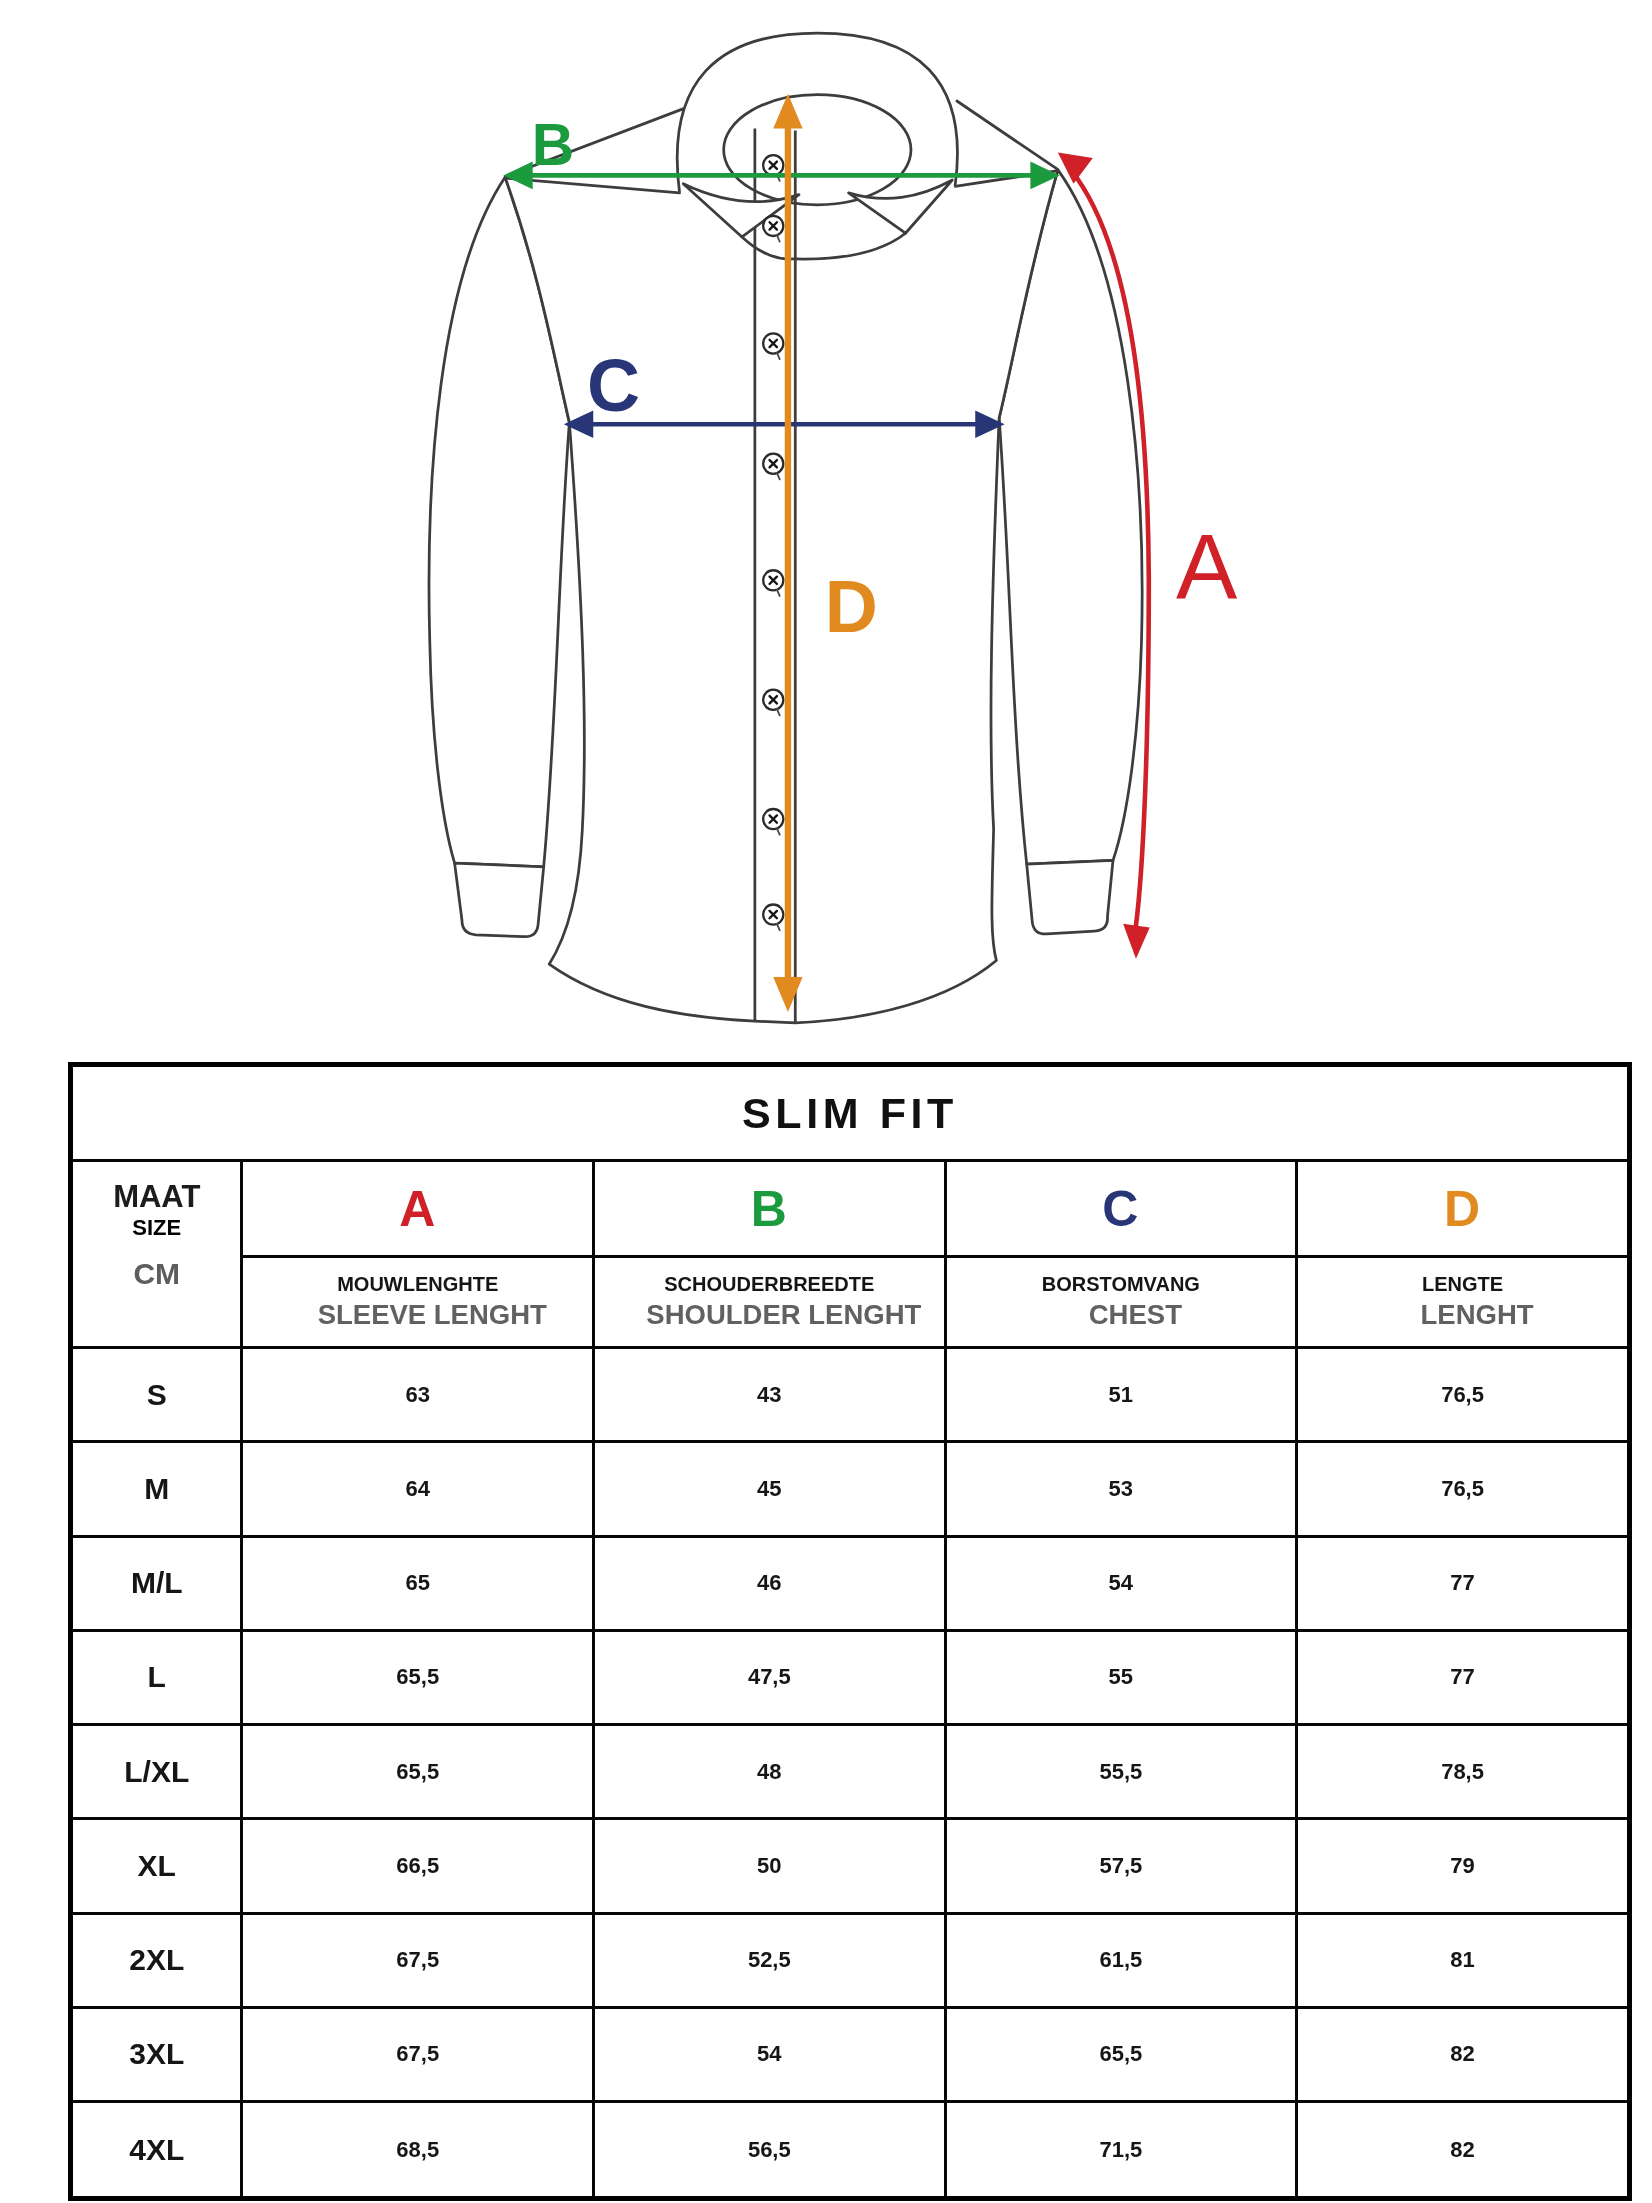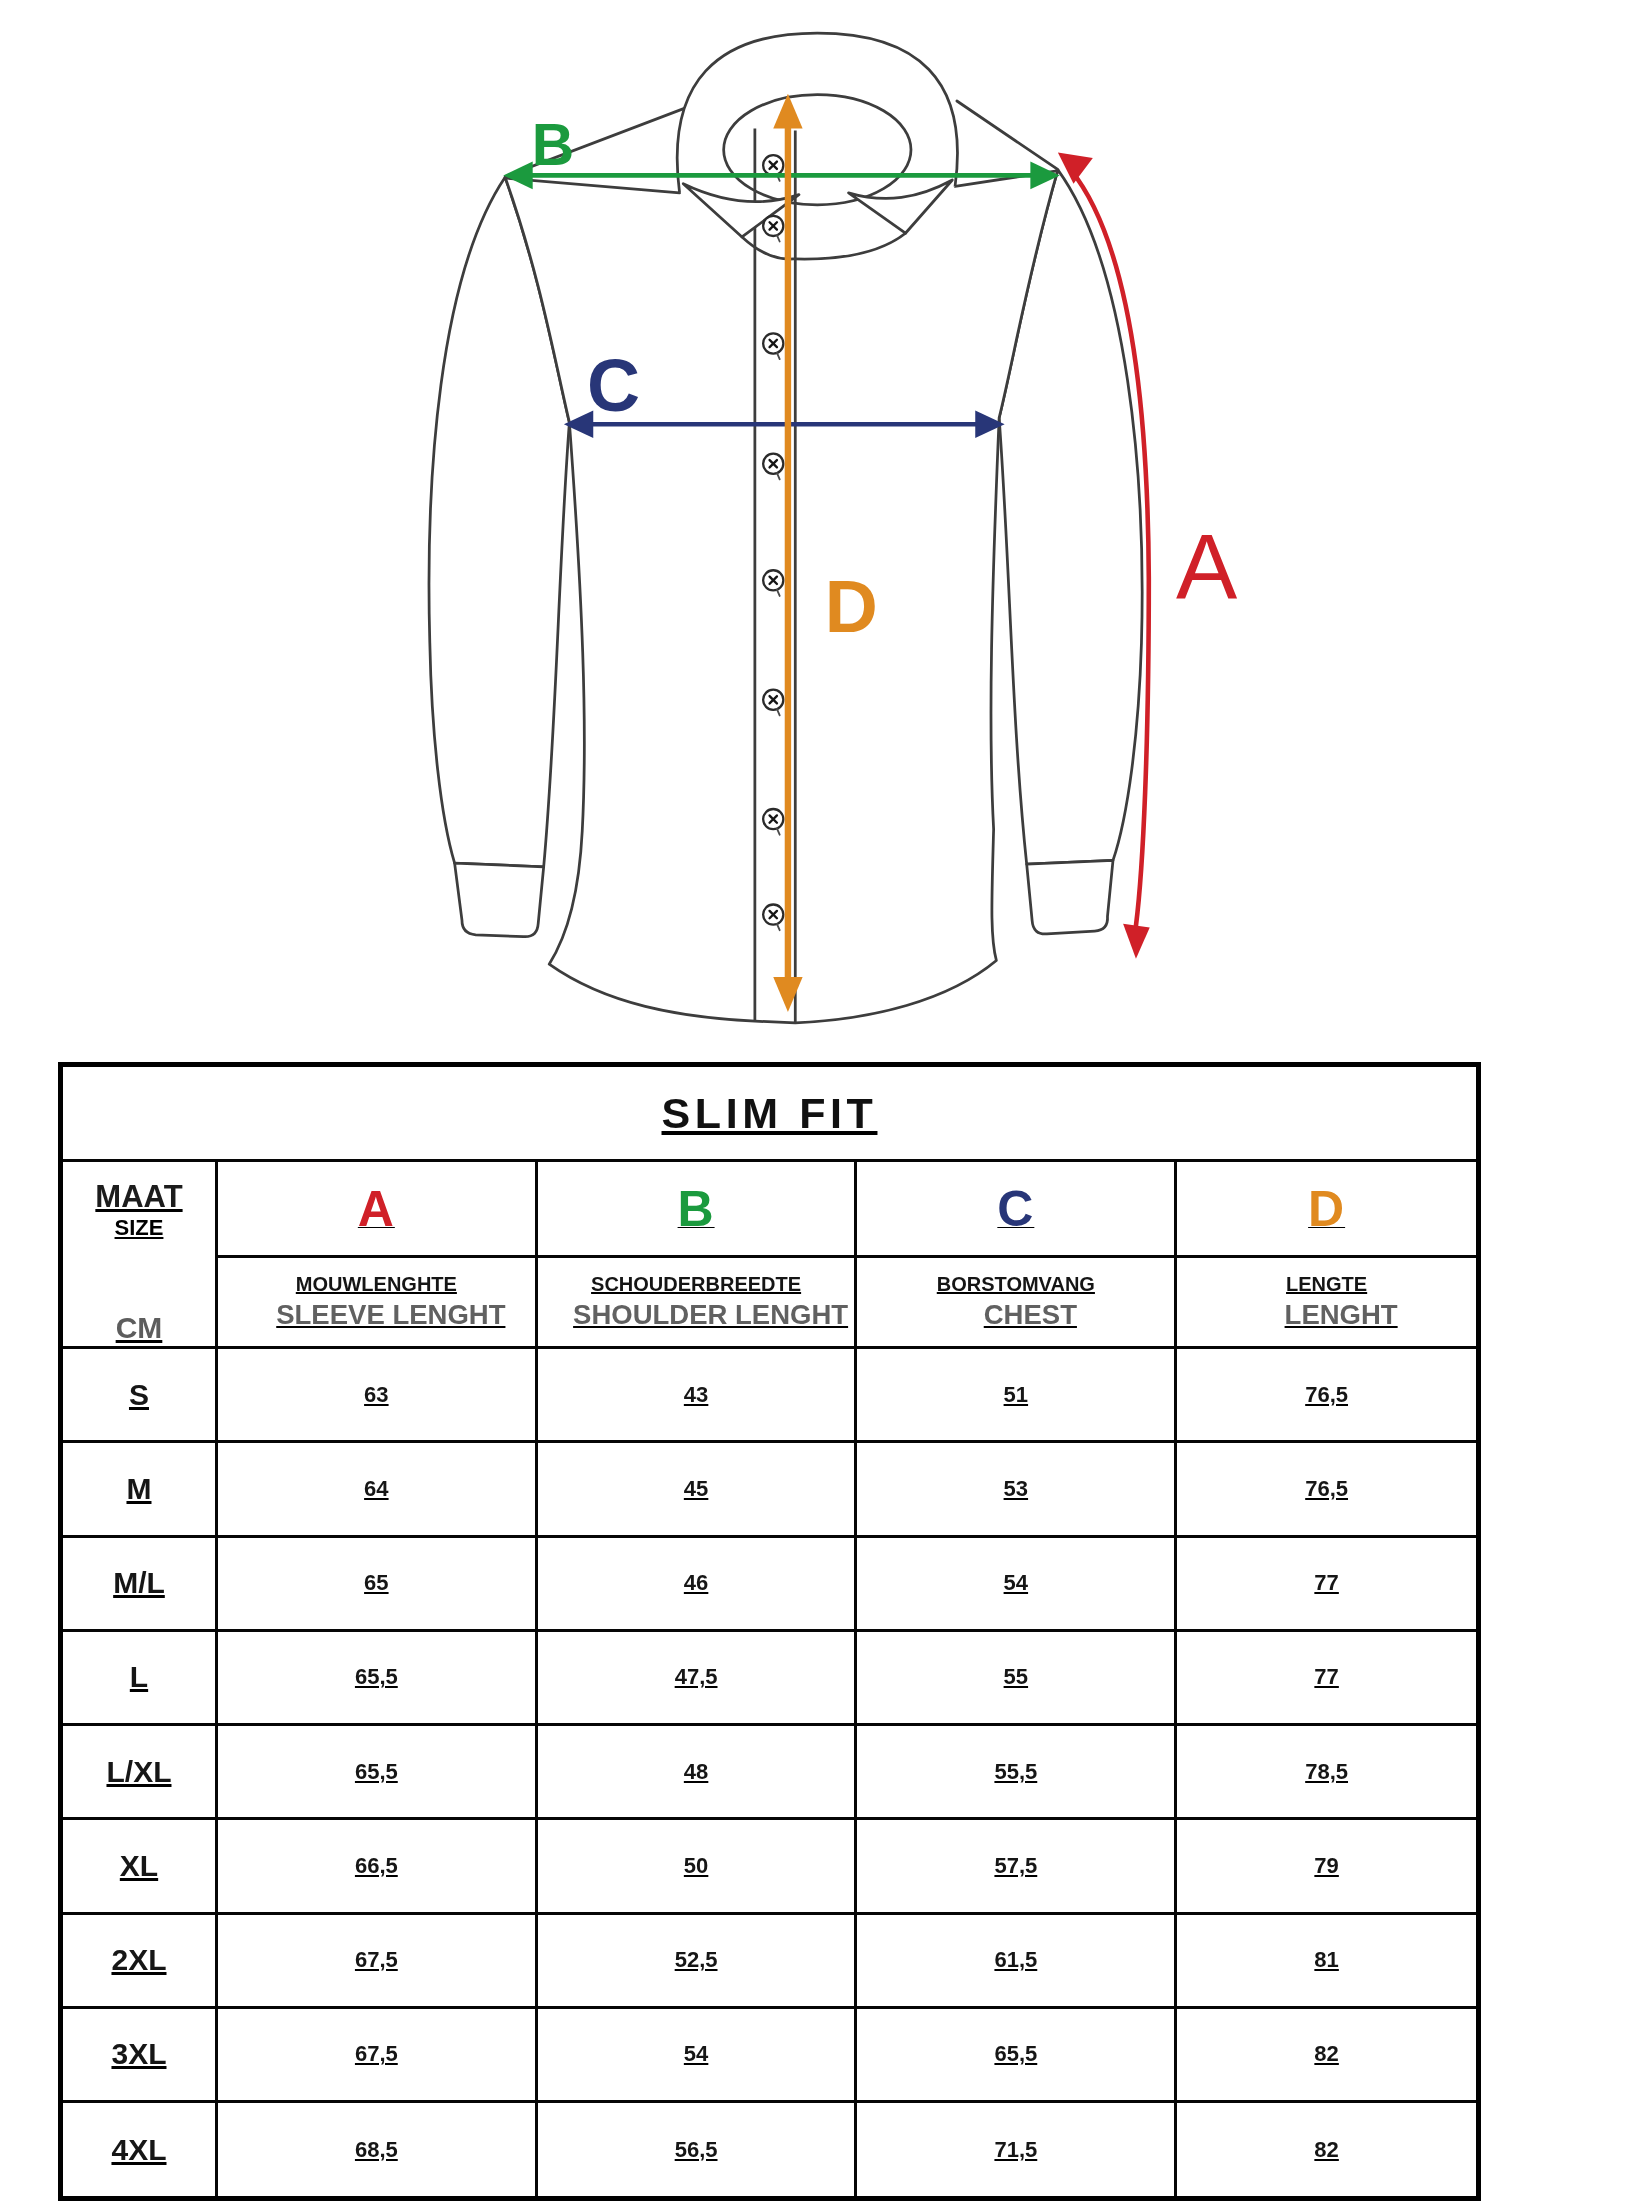--- a/index.html
+++ b/index.html
@@ -15,30 +15,29 @@
     position: absolute;
     left: 0; top: 0;
     width: 1653px;
     height: 1056px;
   }
   .diagram-wrap svg { display: block; }
 
   
   table.size-table {
     position: absolute;
-    left: 58px;
+    left: 68px;
     top: 1062px;
-    width: 1423px;
+    width: 1564px;
     height: 1139px;
     border-collapse: collapse;
     table-layout: fixed;
     background: #ffffff;
     border: 5.5px solid #000000;
     text-align: center;
-    text-decoration: underline;
   }
   table.size-table th, table.size-table td {
     border: 3.7px solid #060606;
     padding: 0;
     vertical-align: middle;
   }
   tr.title-row th {
     height: 92px;
     font-size: 43px;
     font-weight: 700;
@@ -61,21 +60,21 @@
   }
   .size-head-top {
     flex: 0 0 93px;
     display: flex; flex-direction: column;
     align-items: center; justify-content: center;
     line-height: 1.18;
     text-align: right;
   }
   .size-head-bottom {
     flex: 1 1 auto;
-    display: flex; align-items: flex-end; justify-content: center;
+    display: flex; align-items: flex-start; justify-content: center;
   }
   .maat  { font-size: 31px; font-weight: 700; color: #1c1c1c; }
   .sizew { font-size: 22px; font-weight: 700; color: #000000; }
   .cm    { font-size: 30px; font-weight: 700; color: #5d5d5d; }
   .lbl-nl { font-size: 20px; font-weight: 700; color: #151515; line-height: 1.3; }
   .lbl-en { font-size: 27.5px; font-weight: 700; color: #616161; line-height: 1.3; margin-left: 29px; }
   tbody td {
     font-size: 22px;
     font-weight: 700;
     color: #161616;

